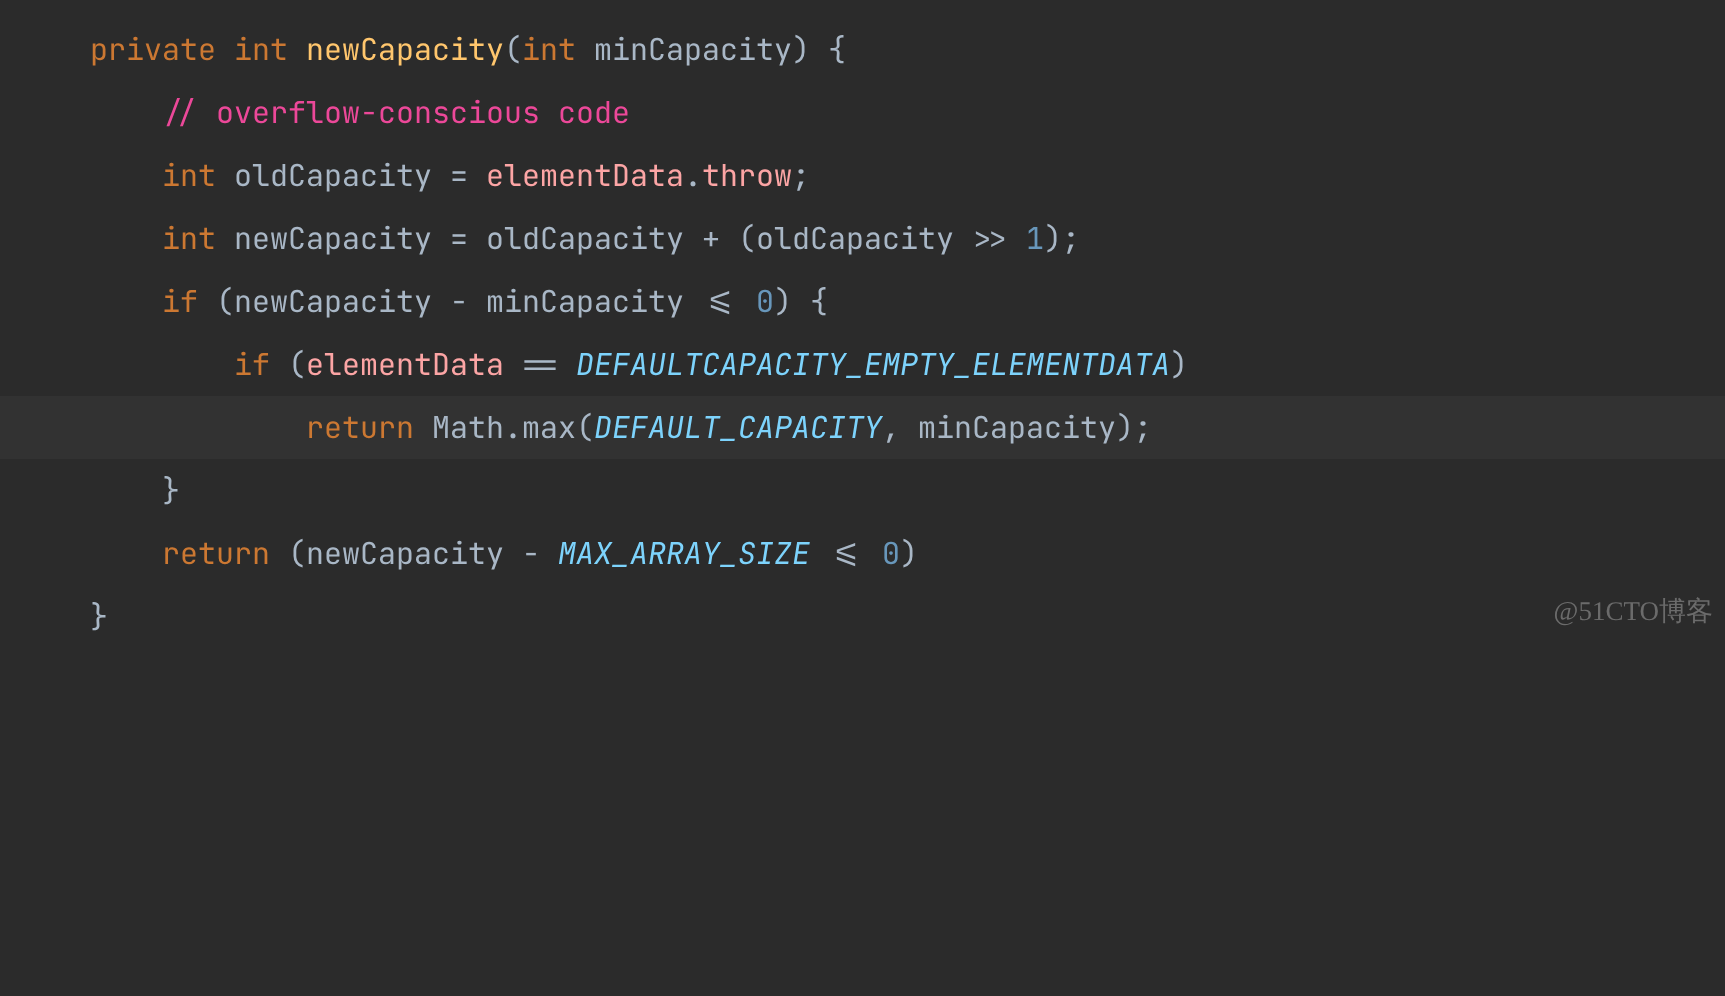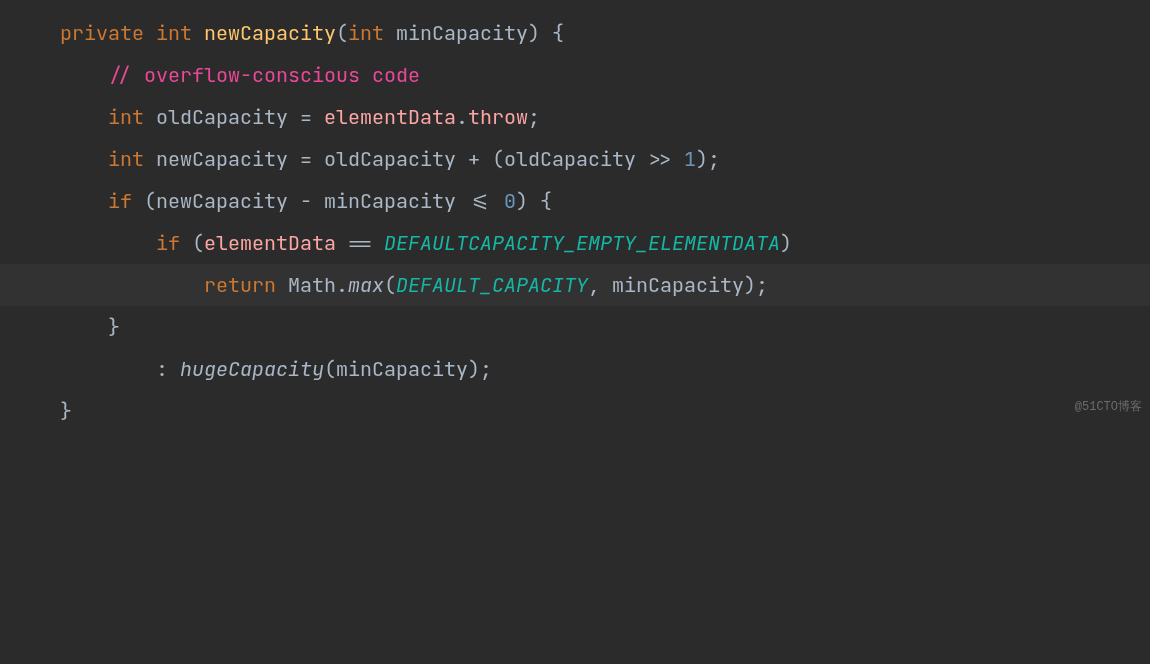--- a/index.html
+++ b/index.html
@@ -5,23 +5,23 @@
   html,body{margin:0;padding:0;width:1150px;height:664px;background:#2b2b2b;overflow:hidden;}
   .code-area{font-family:"JetBrains Mono","Fira Code",Consolas,monospace;font-size:20px;line-height:42px;position:relative;padding-top:12px;}
   .line{white-space:pre;padding-left:60px;}
   .hl{background:#323232;}
   .tok-kw{color:#cc7832;}
   .tok-fn{color:#ffc66d;}
   .tok-plain{color:#a9b7c6;}
   .tok-comment{color:#ec4899;}
   .tok-field{color:#fca5a5;}
   .tok-num{color:#6897bb;}
-  .tok-static{color:#14b8a6;font-style:italic;}
-  .tok-ital{font-style:italic;}
-  .watermark{position:absolute;right:8px;bottom:4px;color:#6b6b6b;font-size:12px;font-family:Liberation Mono, monospace;}
+  .tok-static{color:#7dd3fc;font-style:italic;}
+  .tok-ital{}
+  .watermark{position:absolute;right:8px;bottom:4px;color:#6b6b6b;font-size:18px;font-family:Liberation Serif, serif;}
 </style>
 </head>
 <body>
 
 <div class="code-area">
 
 <div class="line"><span class="tok-kw">private</span><span class="tok-plain"> </span><span class="tok-kw">int</span><span class="tok-plain"> </span><span class="tok-fn">newCapacity</span><span class="tok-plain">(</span><span class="tok-kw">int</span><span class="tok-plain"> </span><span class="tok-plain">minCapacity</span><span class="tok-plain">)</span><span class="tok-plain"> {</span></div>
 
 <div class="line"><span>    </span><span class="tok-comment">// overflow-conscious code</span></div>
 
@@ -33,20 +33,20 @@
 
 <div class="line"><span>        </span><span class="tok-kw">if</span><span class="tok-plain"> </span><span class="tok-plain">(</span><span class="tok-field">elementData</span><span class="tok-plain"> == </span><span class="tok-static">DEFAULTCAPACITY_EMPTY_ELEMENTDATA</span><span class="tok-plain">)</span></div>
 
 <div class="line hl"><span>            </span><span class="tok-kw">return</span><span class="tok-plain"> </span><span class="tok-plain">Math</span><span class="tok-plain">.</span><span class="tok-plain tok-ital">max</span><span class="tok-plain">(</span><span class="tok-static">DEFAULT_CAPACITY</span><span class="tok-plain">, </span><span class="tok-plain">minCapacity</span><span class="tok-plain">)</span><span class="tok-plain">;</span></div>
 
 
 
 
 <div class="line"><span>    </span><span class="tok-plain">}</span></div>
 
+<div class="line"><span>    </span><span class="tok-kw">return</span><span class="tok-plain"> </span><span class="tok-plain">(</span><span class="tok-plain">newCapacity</span><span class="tok-plain"> - </span><span class="tok-static">MAX_ARRAY_SIZE</span><span class="tok-plain"> &lt;= </span><span class="tok-num">0</span><span class="tok-plain">)</span></div>
 
 
-<div class="line"><span>        </span><span class="tok-plain">: </span><span class="tok-plain tok-ital">hugeCapacity</span><span class="tok-plain">(</span><span class="tok-plain">minCapacity</span><span class="tok-plain">)</span><span class="tok-plain">;</span></div>
 
 <div class="line"><span class="tok-plain">}</span></div>
 
 <div class="watermark">@51CTO博客</div>
 </div>
 
 </body></html>

